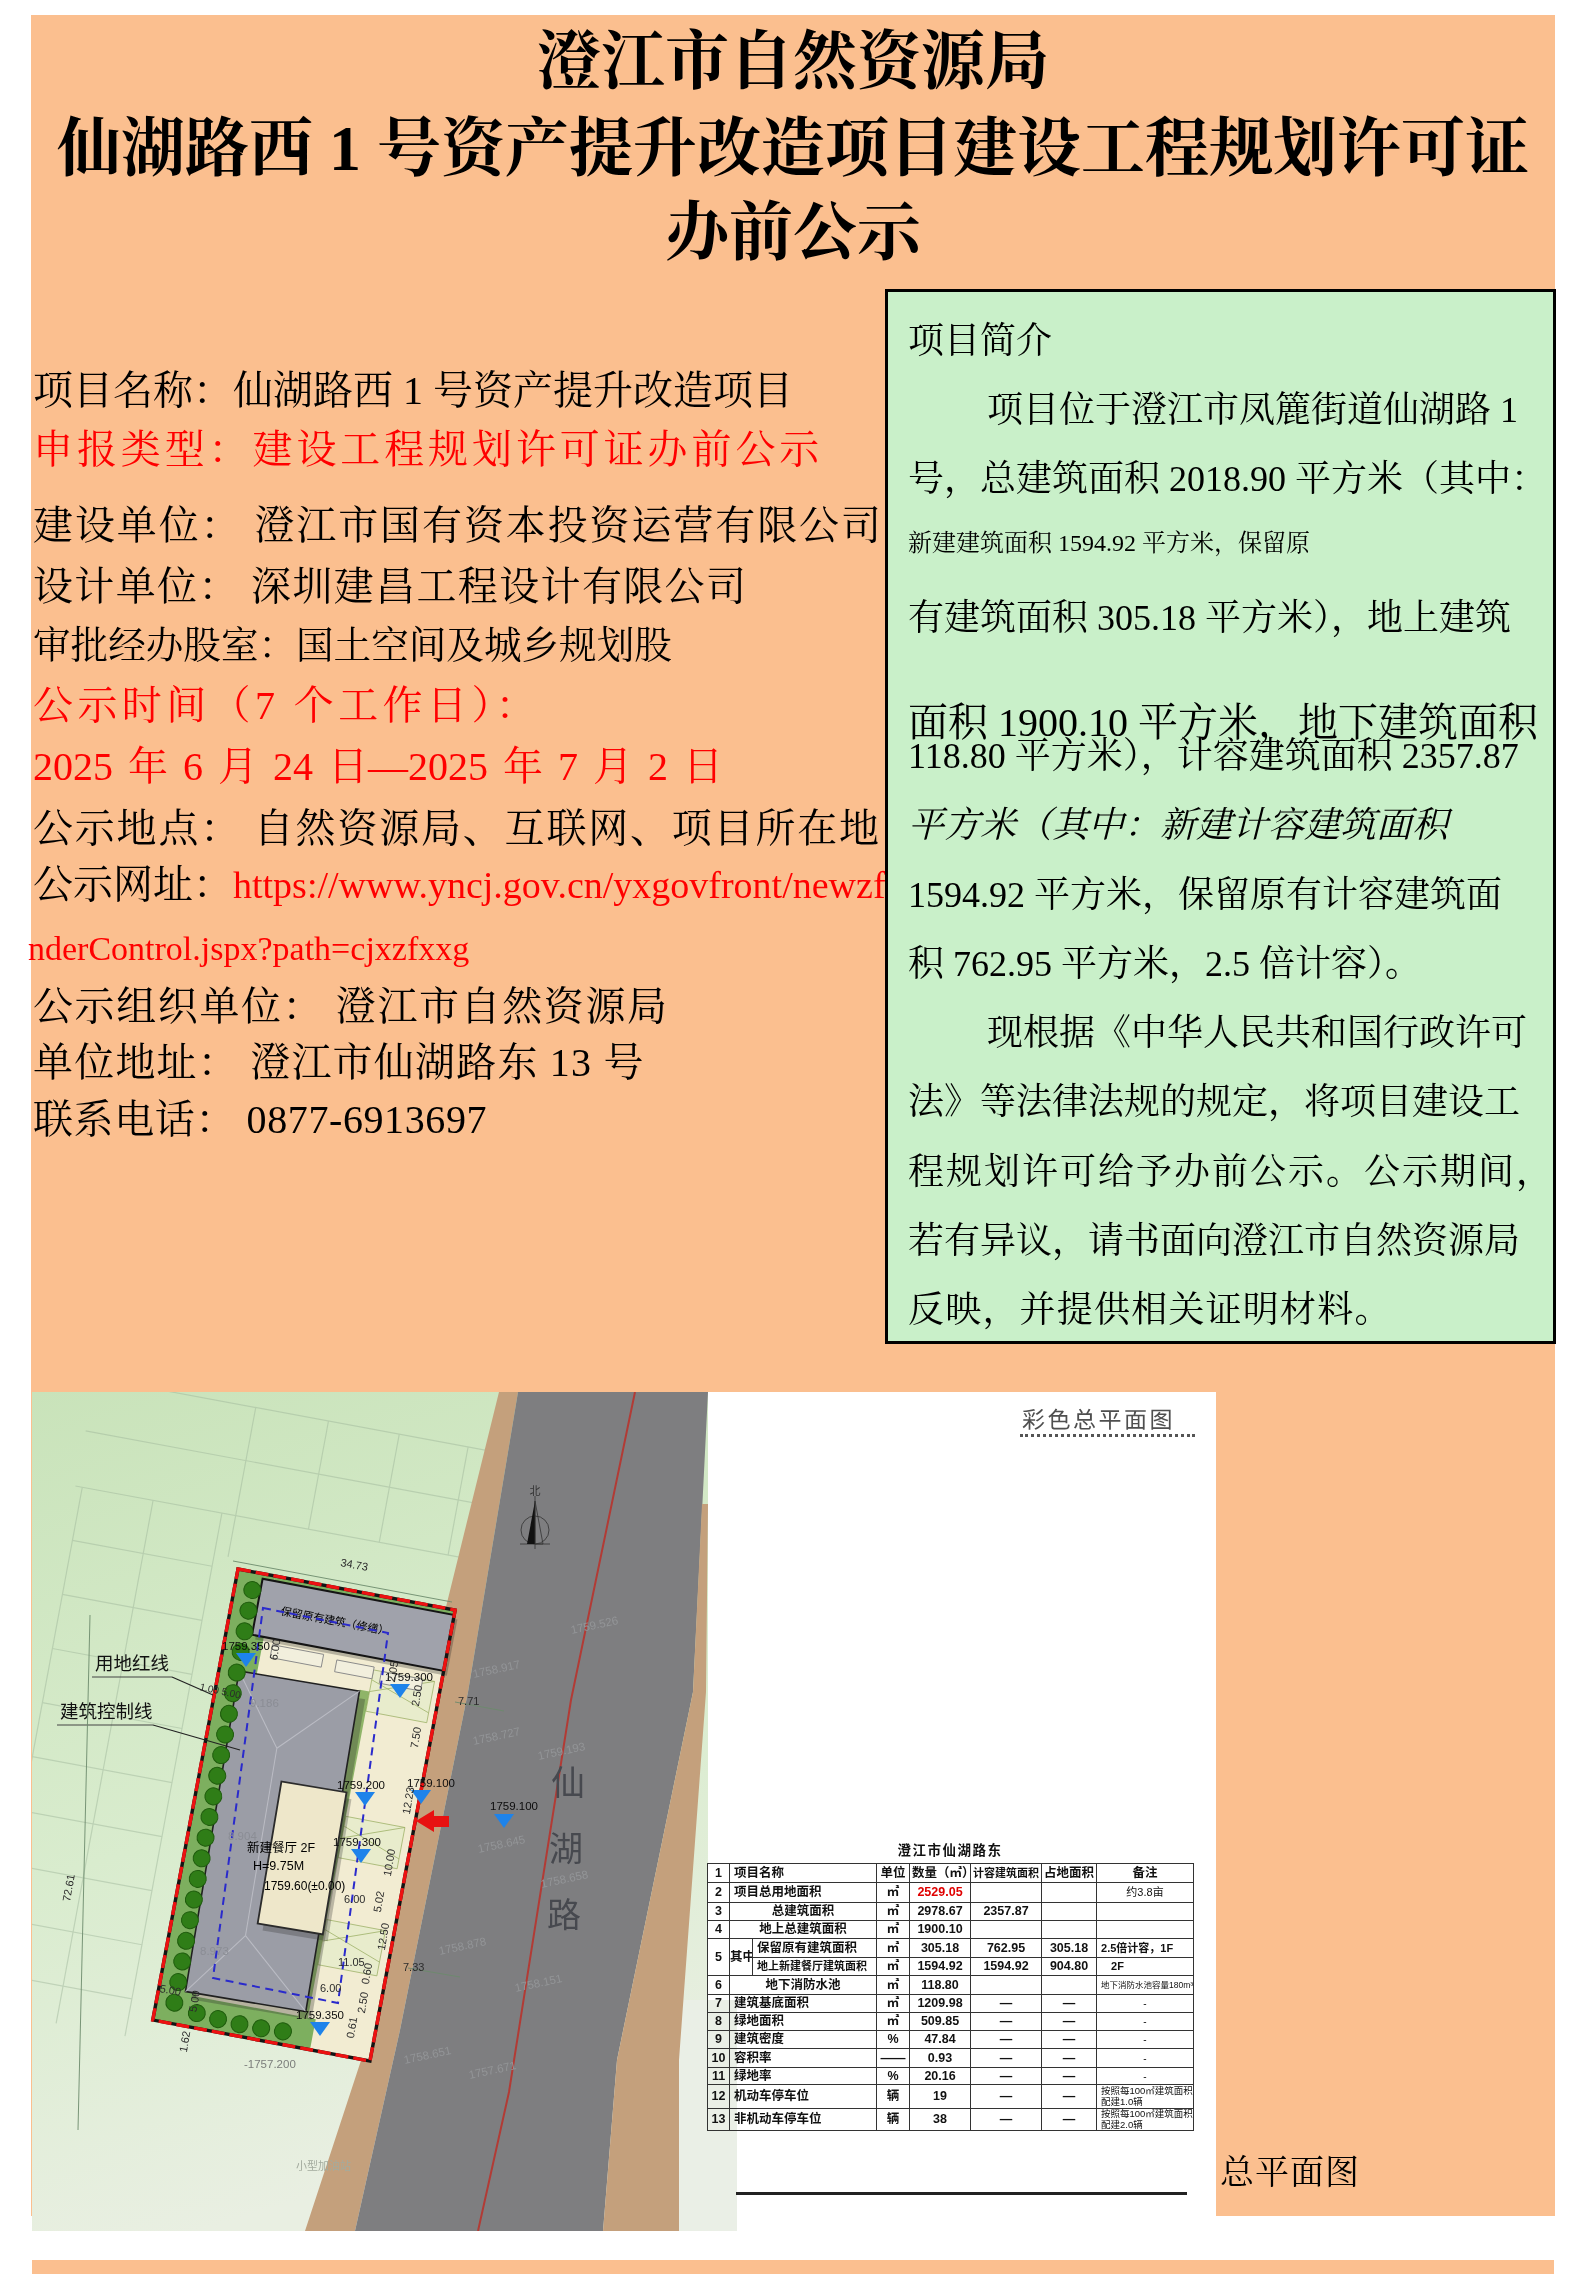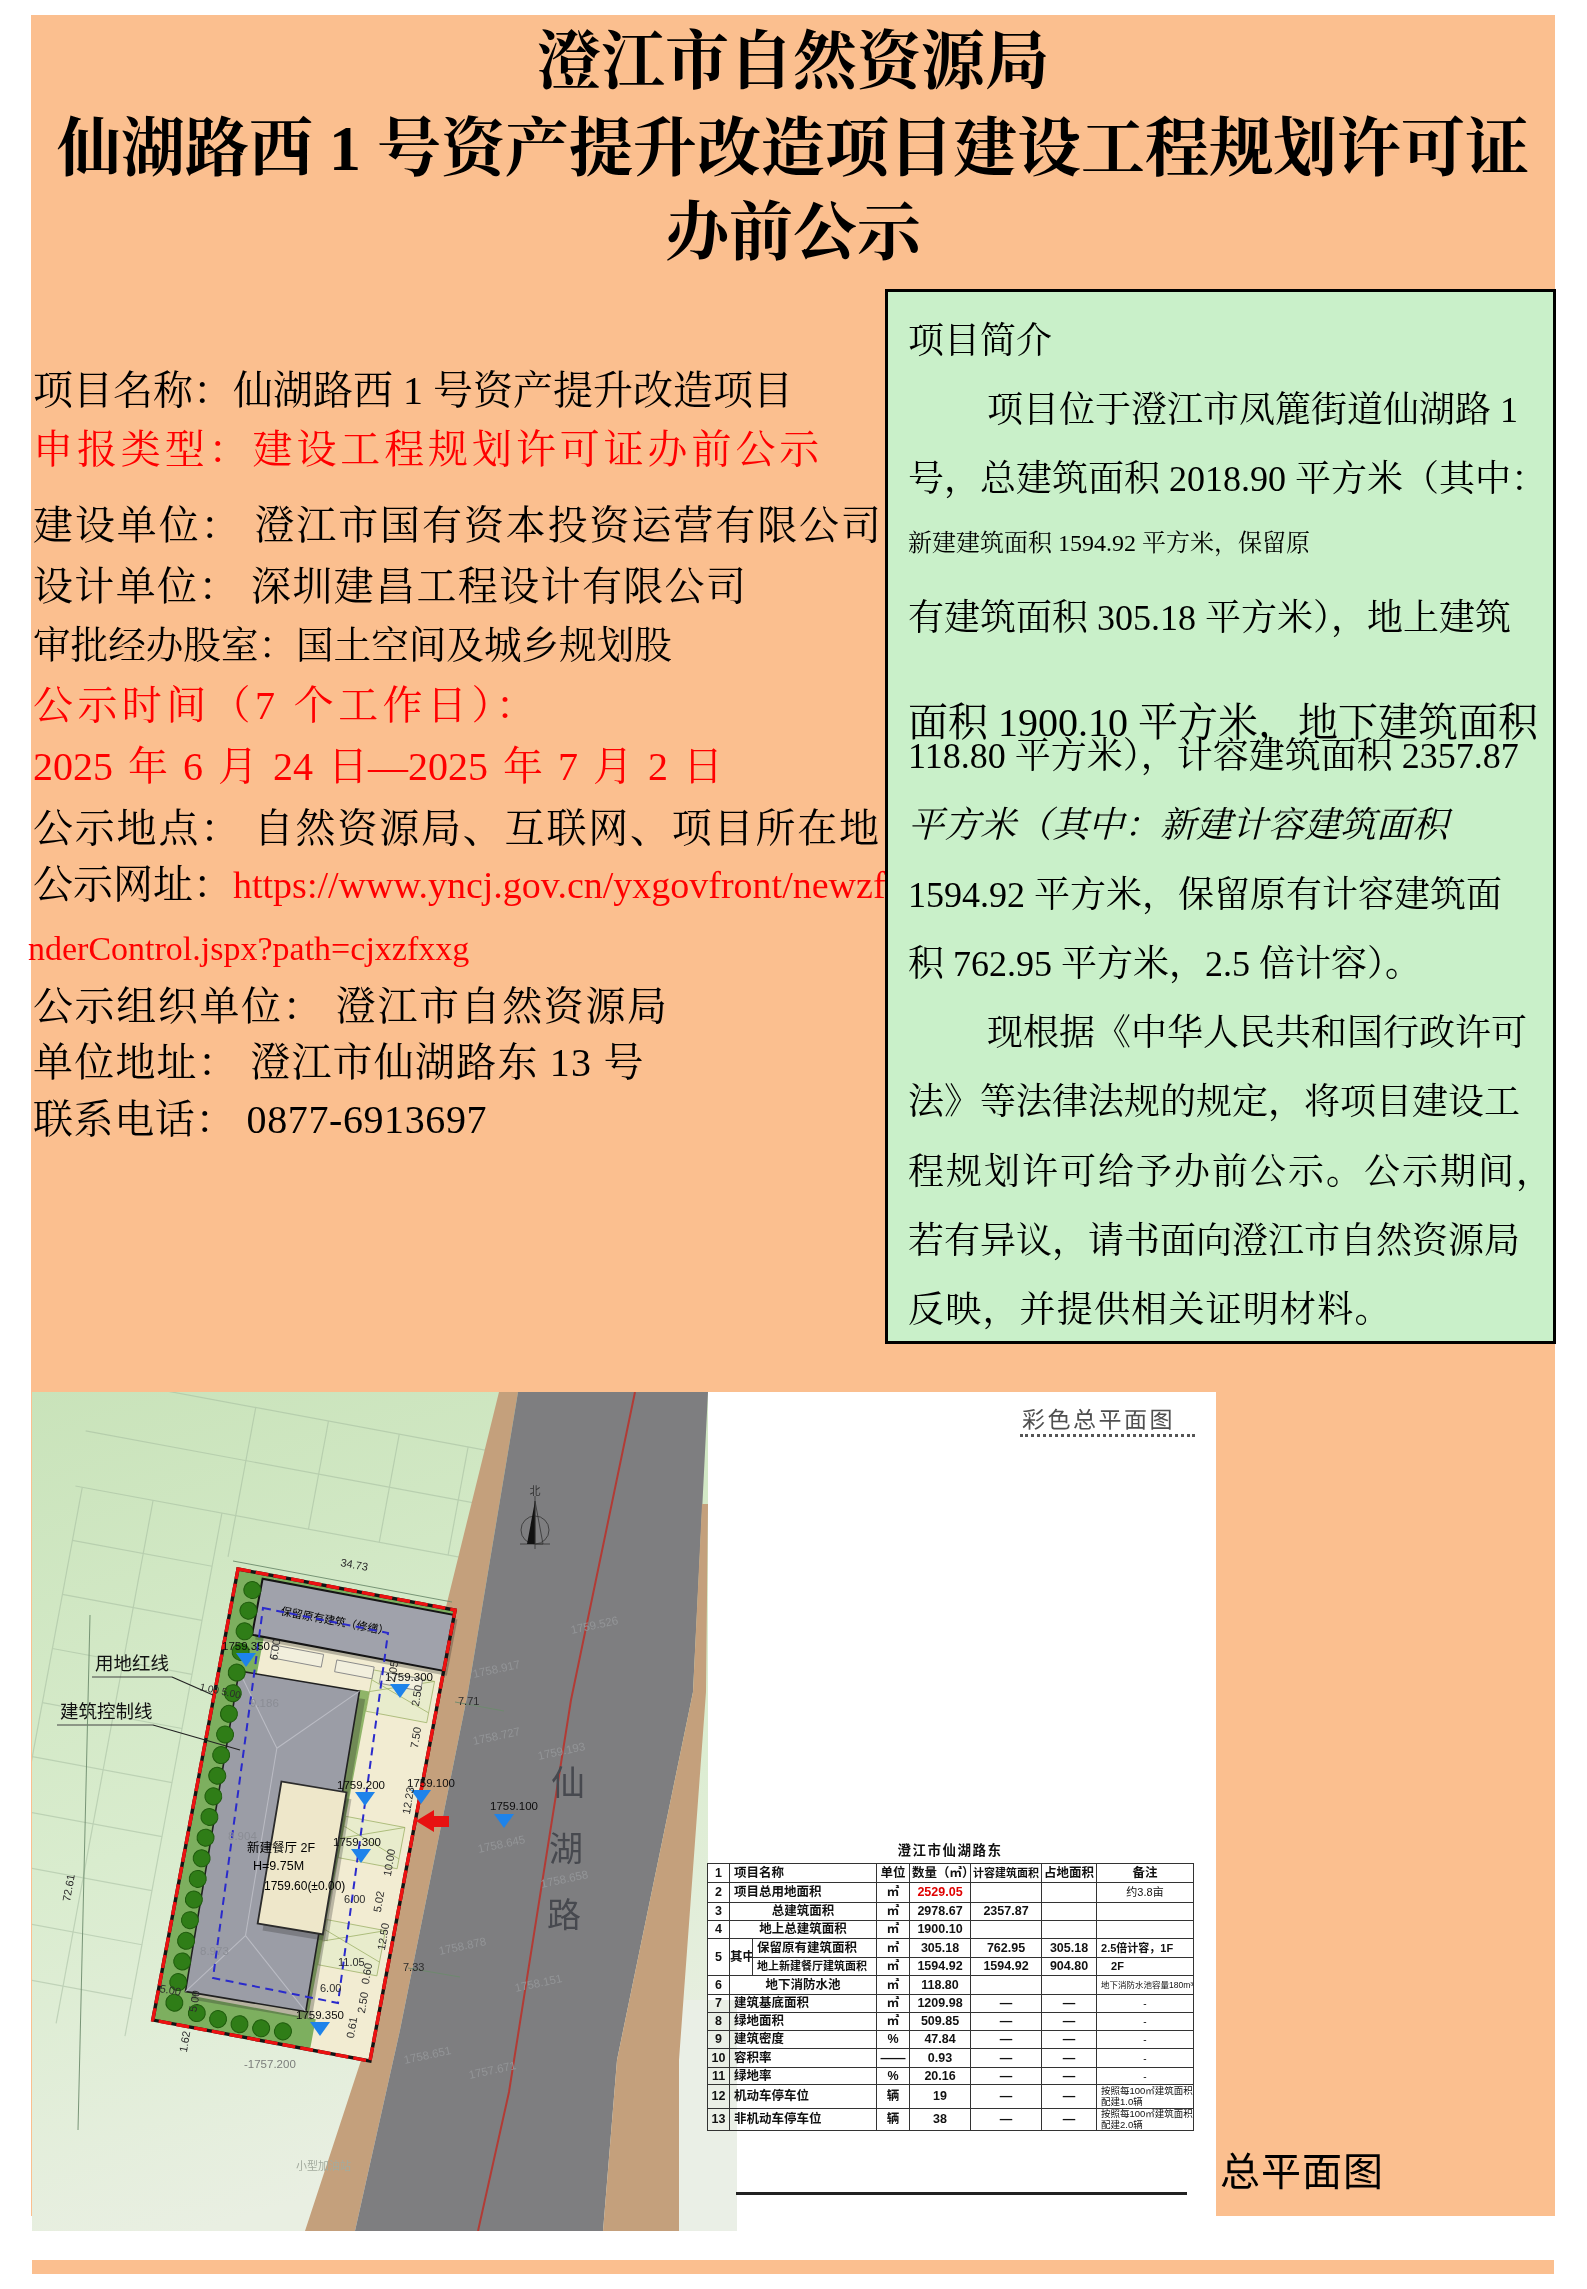--- a/index.html
+++ b/index.html
@@ -451,15 +451,15 @@
   </table>
 </div>
 <style>
   .tc{border:1.4px solid #333;padding:0 2px;overflow:hidden;white-space:nowrap;line-height:15px;}
   .tc.c{text-align:center;}
   .tc.l{text-align:left;padding-left:4px;}
 </style>
 
 <div class="abs" style="left:736px;top:2192px;width:451px;height:2.5px;background:#222;"></div>
 
-<div class="ln" style="left:1220px;top:2156px;font-size:40px;letter-spacing:1px;font-family:Liberation Mono, monospace;">总平面图</div>
+<div class="ln" style="left:1220px;top:2156px;font-size:34px;letter-spacing:1px;">总平面图</div>
 
 <div class="abs" style="left:32px;top:2260px;width:1522px;height:14px;background:#fbbf8f;"></div>
 
 </body></html>

